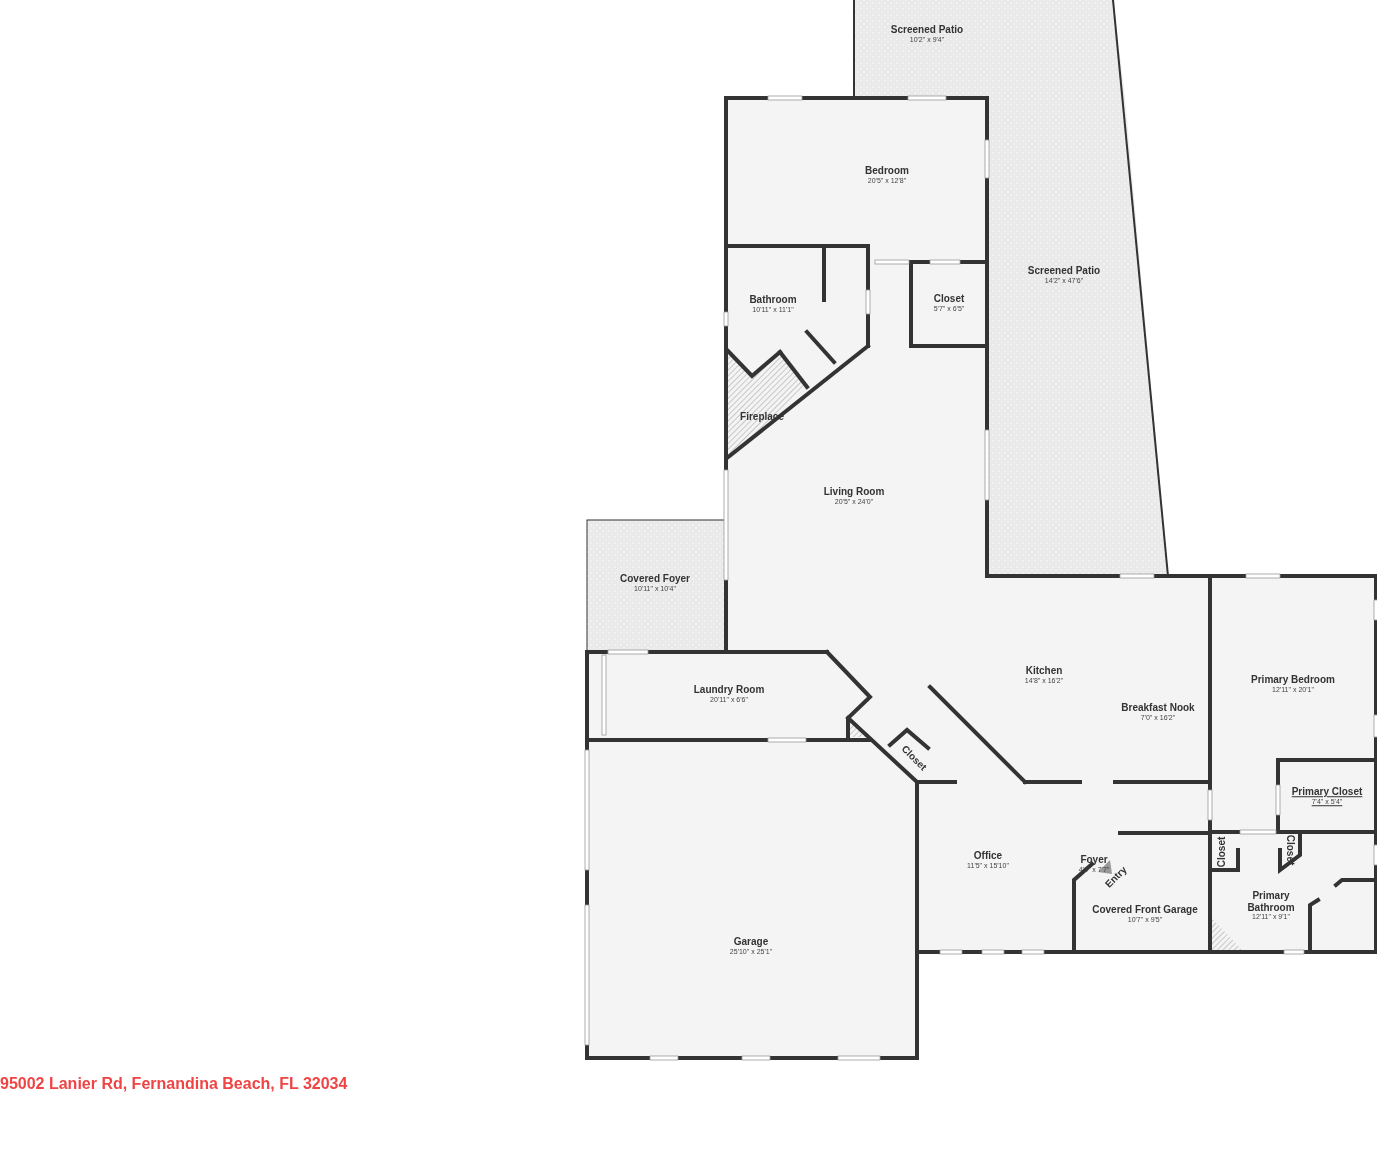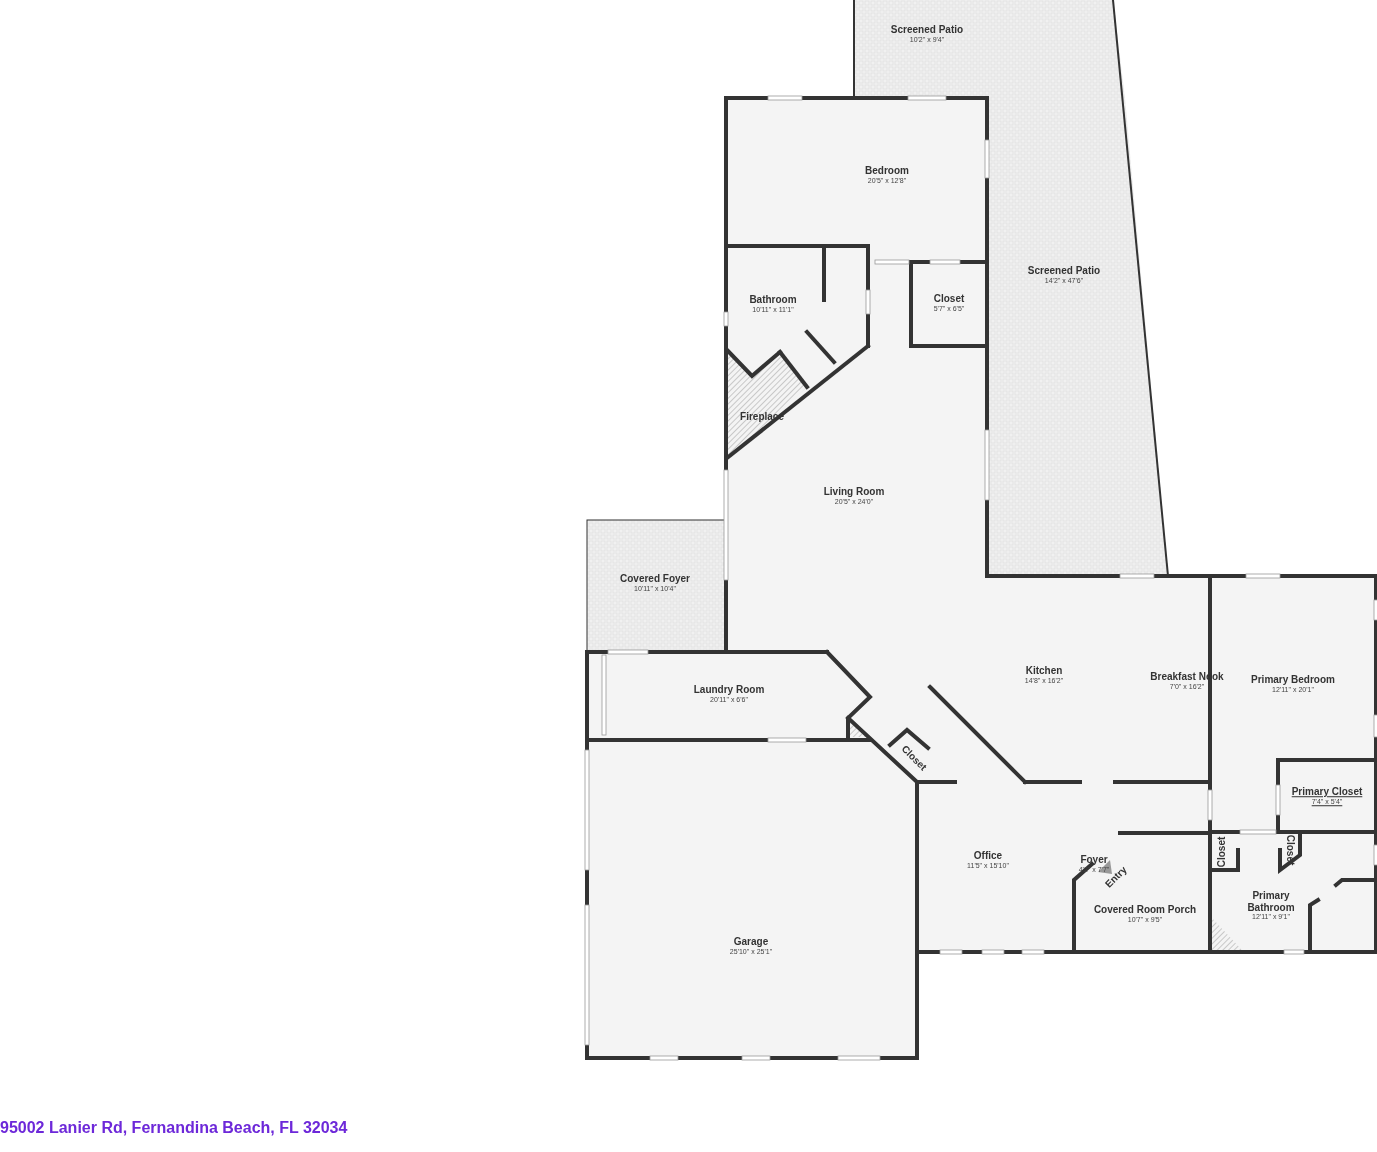--- a/index.html
+++ b/index.html
@@ -5,21 +5,21 @@
   html,body{margin:0;padding:0;background:#ffffff;}
   body{width:1377px;height:1152px;position:relative;overflow:hidden;font-family:"Liberation Sans","DejaVu Sans",sans-serif;}
   #plan{position:absolute;left:0;top:0;}
   .room-label{position:absolute;transform:translate(-50%,-50%);text-align:center;color:#333;white-space:nowrap;line-height:1.15;}
   .room-name{font-size:10px;font-weight:bold;display:block;}
   .room-dim{font-size:7px;display:block;color:#444;}
   .rot45{transform:translate(-50%,-50%) rotate(45deg);}
   .rot90{transform:translate(-50%,-50%) rotate(90deg);}
   .rotm90{transform:translate(-50%,-50%) rotate(-90deg);}
   .rotm45{transform:translate(-50%,-50%) rotate(-45deg);}
-  .address{position:absolute;left:0;top:1119px;font-size:16px;font-weight:bold;color:#6d28d9;white-space:nowrap;}
+  .address{position:absolute;left:0;top:1075px;font-size:16px;font-weight:bold;color:#ef4444;white-space:nowrap;}
 </style>
 </head>
 <body>
 
 <svg id="plan" width="1377" height="1152" viewBox="0 0 1377 1152" xmlns="http://www.w3.org/2000/svg">
   <defs>
     <pattern id="tile" width="6" height="6" patternUnits="userSpaceOnUse">
       <rect width="6" height="6" fill="#f1f1f1"></rect>
       <rect x="1" y="1" width="4" height="4" fill="none" stroke="#dcdcdc" stroke-width="0.6"></rect>
     </pattern>
@@ -166,21 +166,21 @@
   <span class="room-dim">10'11" x 10'4"</span>
 </div>
 <div class="room-label" style="left:729px;top:694px;">
   <span class="room-name">Laundry Room</span>
   <span class="room-dim">20'11" x 6'6"</span>
 </div>
 <div class="room-label" style="left:1044px;top:675px;">
   <span class="room-name">Kitchen</span>
   <span class="room-dim">14'8" x 16'2"</span>
 </div>
-<div class="room-label" style="left:1158px;top:681px;margin-left:29px;">
+<div class="room-label" style="left:1158px;top:712px;">
   <span class="room-name">Breakfast Nook</span>
   <span class="room-dim">7'0" x 16'2"</span>
 </div>
 <div class="room-label" style="left:1293px;top:684px;">
   <span class="room-name">Primary Bedroom</span>
   <span class="room-dim">12'11" x 20'1"</span>
 </div>
 <div class="room-label rot45" style="left:914px;top:758px;">
   <span class="room-name">Closet</span>
 </div>
@@ -197,21 +197,21 @@
   <span class="room-dim">11'5" x 15'10"</span>
 </div>
 <div class="room-label" style="left:751px;top:898px;margin-top:48px;">
   <span class="room-name">Garage</span>
   <span class="room-dim">25'10" x 25'1"</span>
 </div>
 <div class="room-label rotm45" style="left:1116px;top:877px;">
   <span class="room-name">Entry</span>
 </div>
 <div class="room-label" style="left:1145px;top:914px;">
-  <span class="room-name">Covered Room Porch</span>
+  <span class="room-name">Covered Front Garage</span>
   <span class="room-dim">10'7" x 9'5"</span>
 </div>
 <div class="room-label rotm90" style="left:1222px;top:852px;">
   <span class="room-name">Closet</span>
 </div>
 <div class="room-label rot90" style="left:1290px;top:850px;">
   <span class="room-name">Closet</span>
 </div>
 <div class="room-label" style="left:1271px;top:906px;white-space:normal;width:70px;">
   <span class="room-name">Primary Bathroom</span>

